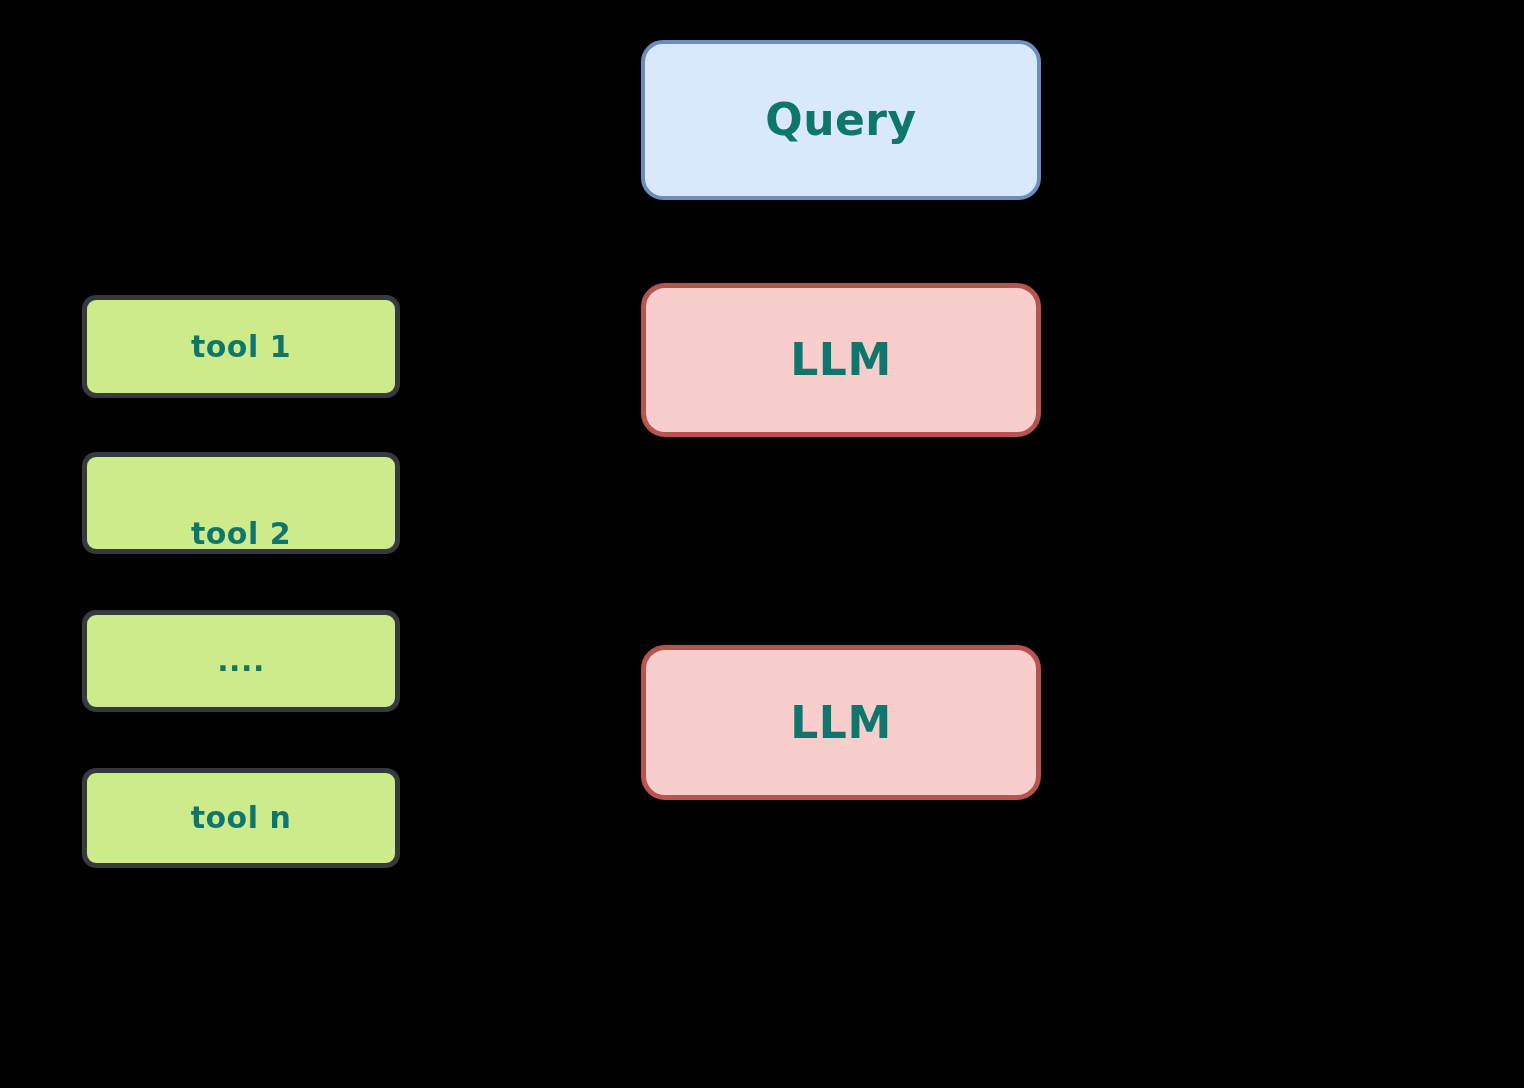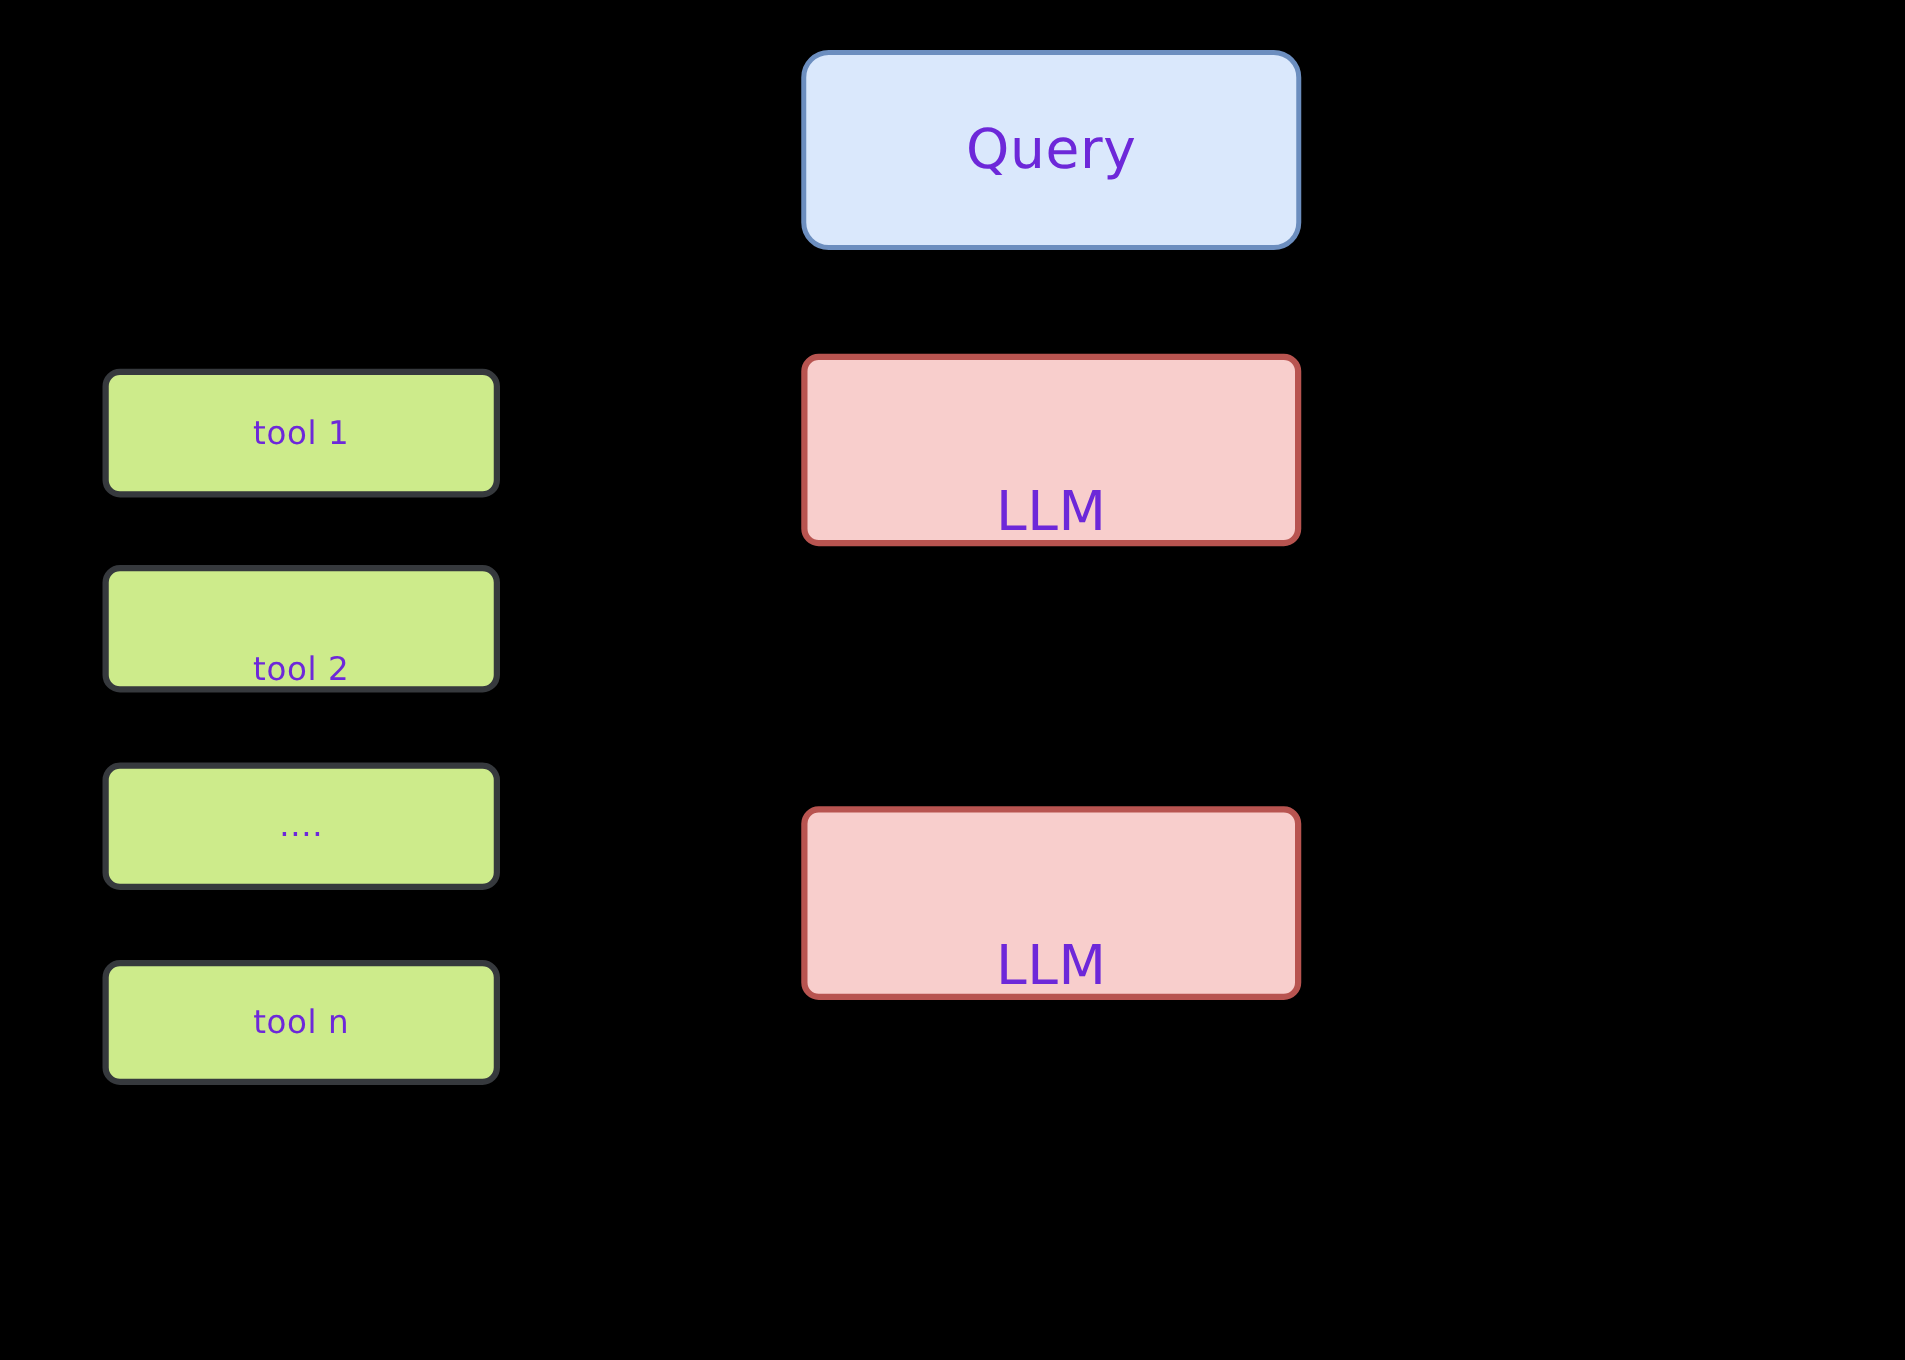--- a/index.html
+++ b/index.html
@@ -22,47 +22,46 @@
     align-items: center;
     justify-content: center;
     border-style: solid;
     text-align: center;
     user-select: none;
   }
   .node .label {
     font-size: 44px;
     line-height: 1;
     letter-spacing: 0.5px;
-    color: #6d28d9;
-    font-weight: 400;
+    color: #0f766e;
+    font-weight: 700;
   }
   
   .node.blue {
     background: #dae8fc;
     border-color: #6c8ebf;
     border-width: 4px;
     border-radius: 22px;
   }
   
   .node.pink {
     background: #f8cecc;
     border-color: #b85450;
     border-width: 5px;
-    border-radius: 14px;
-    align-items: flex-end;
+    border-radius: 24px;
   }
   
   .node.green {
     background: #cdeb8b;
     border-color: #36393d;
     border-width: 5px;
     border-radius: 14px;
   }
   .node.green .label {
-    font-size: 26px;
+    font-size: 30px;
   }
   .dots-label {
     font-size: 38px;
     letter-spacing: 2px;
   }
   
   .edge {
     position: absolute;
     background: #000000;
   }

